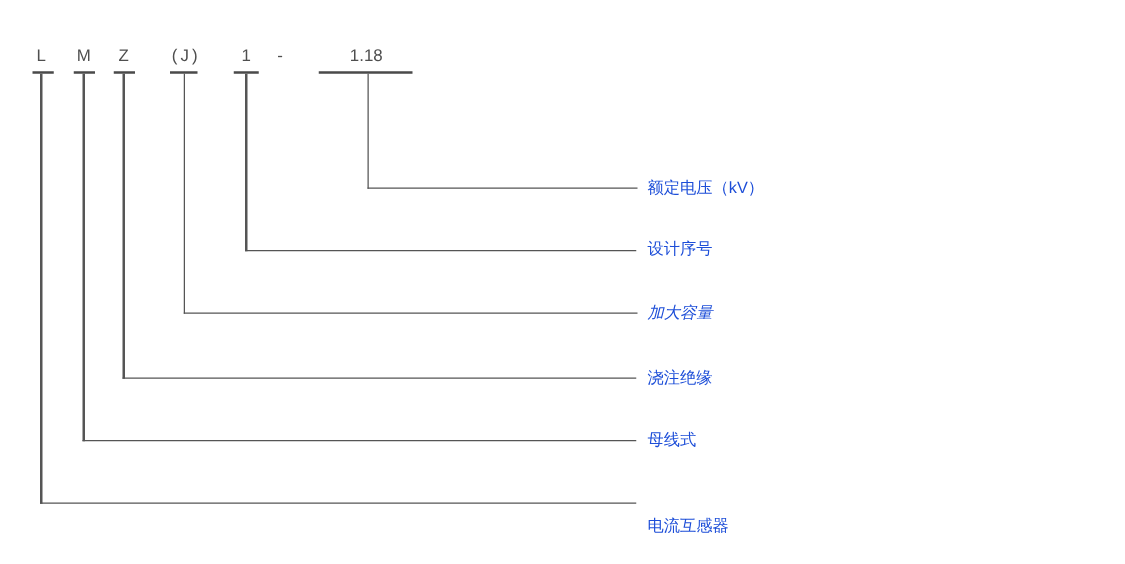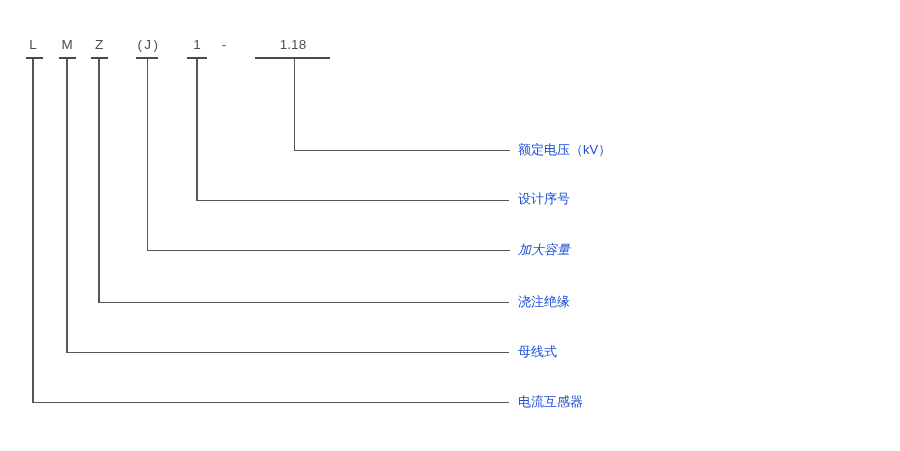--- a/index.html
+++ b/index.html
@@ -72,21 +72,21 @@
 
   
   .lbl {
     position: absolute;
     left: 518px;
     font-size: 13px;
     line-height: 16px;
     color: #1d4ed8;
     white-space: nowrap;
   }
-  .l0 { top: 394px; }
+  .l0 { top: 413px; }
   .l1 { top: 344px; text-align: right; }
   .l2 { top: 294px; }
   .l3 { top: 242px; font-style: italic; }
   .l4 { top: 192px; font-family: Liberation Mono, monospace; }
   .l5 { top: 142px; }
 </style>
 </head>
 <body>
 
 <div class="page">

